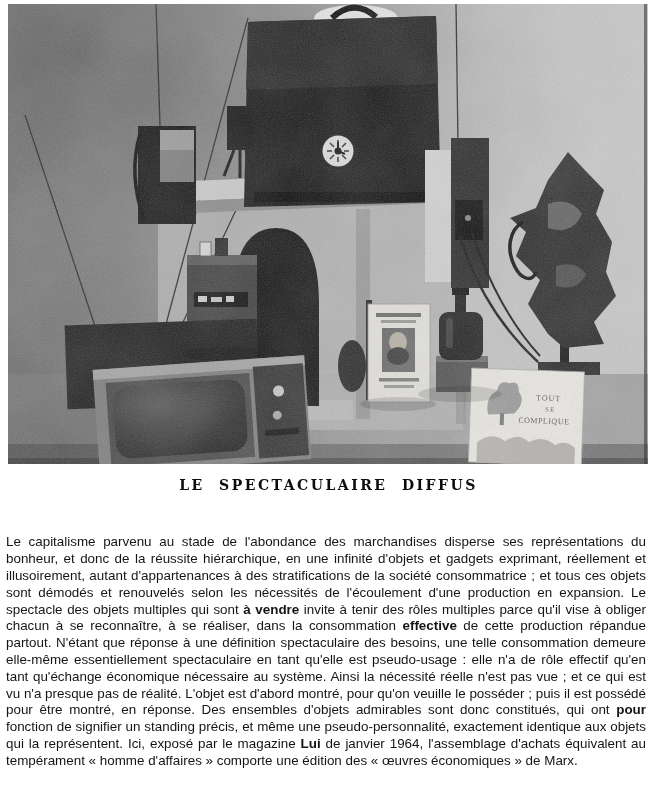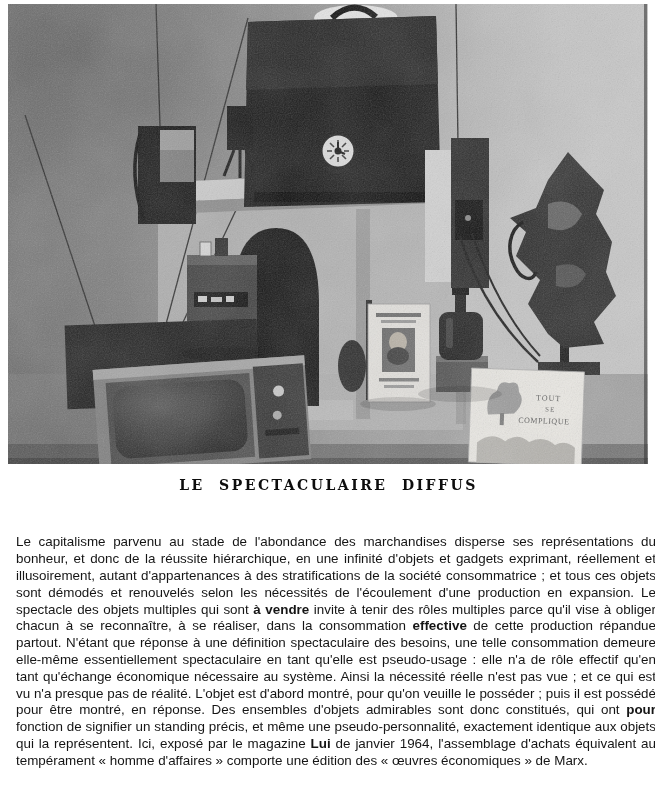--- a/index.html
+++ b/index.html
@@ -19,21 +19,21 @@
     position:absolute;left:1px;top:477px;width:655px;
     text-align:center;
     font-family:"DejaVu Serif","Liberation Serif",serif;
     font-weight:bold;
     font-size:14px;
     letter-spacing:2.5px;
     word-spacing:7px;
     color:#0d0d0d;
   }
   .bodytext{
-    position:absolute;left:16px;top:521px;width:640px;
+    position:absolute;left:6px;top:521px;width:640px;
     font-size:13.4px;
     line-height:16.8px;
     text-align:justify;
     color:#151515;
   }
   .bodytext b{font-weight:bold;}
 </style>
 </head>
 <body>
 

